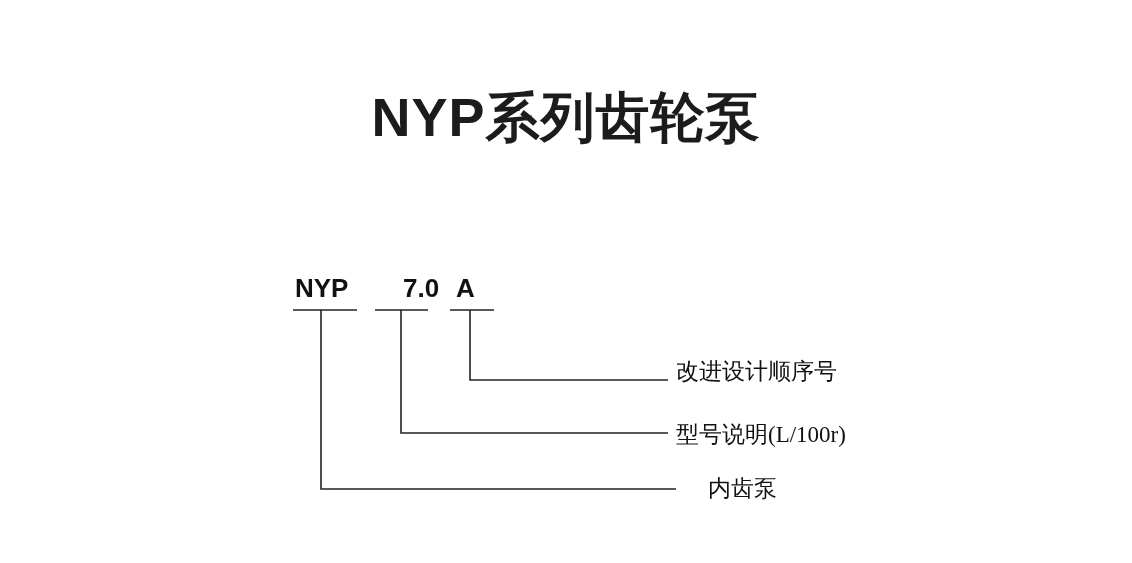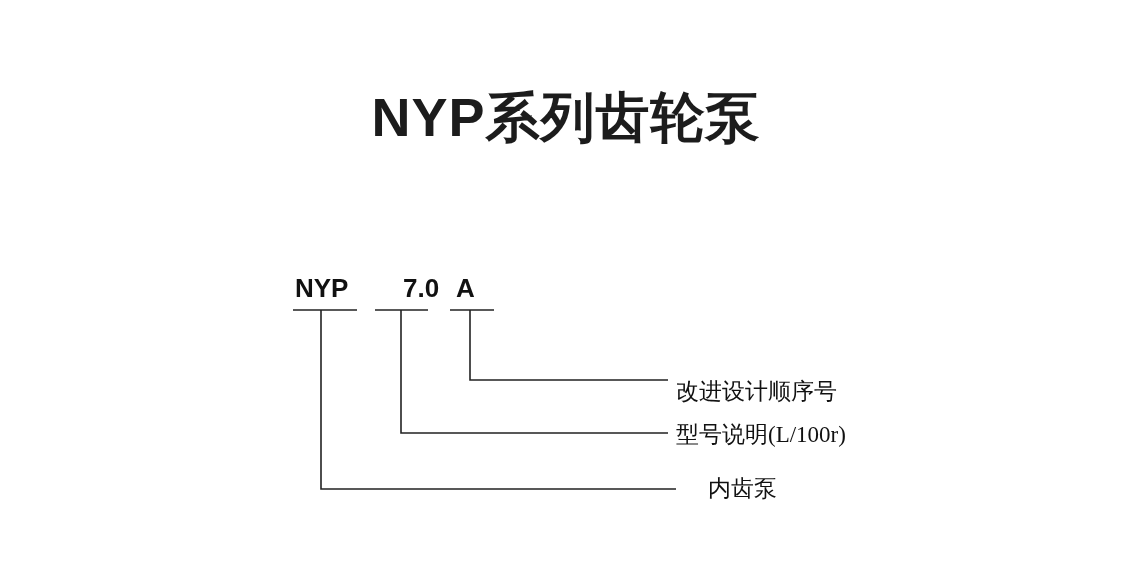--- a/index.html
+++ b/index.html
@@ -55,21 +55,21 @@
   .code-num { left: 378px; top: 273px; margin-left: 25px; }
   .code-letter { left: 456px; top: 273px; }
 
   .legend-label {
     position: absolute;
     font-size: 23px;
     color: #111;
     font-family: "Liberation Serif", "DejaVu Serif", serif;
     white-space: nowrap;
   }
-  .legend-a { left: 676px; top: 376px; }
+  .legend-a { left: 676px; top: 356px; }
   .legend-b { left: 676px; top: 419px; }
   .legend-c { left: 708px; top: 473px; }
 
   svg.lines {
     position: absolute;
     left: 0;
     top: 0;
     width: 1132px;
     height: 563px;
   }

